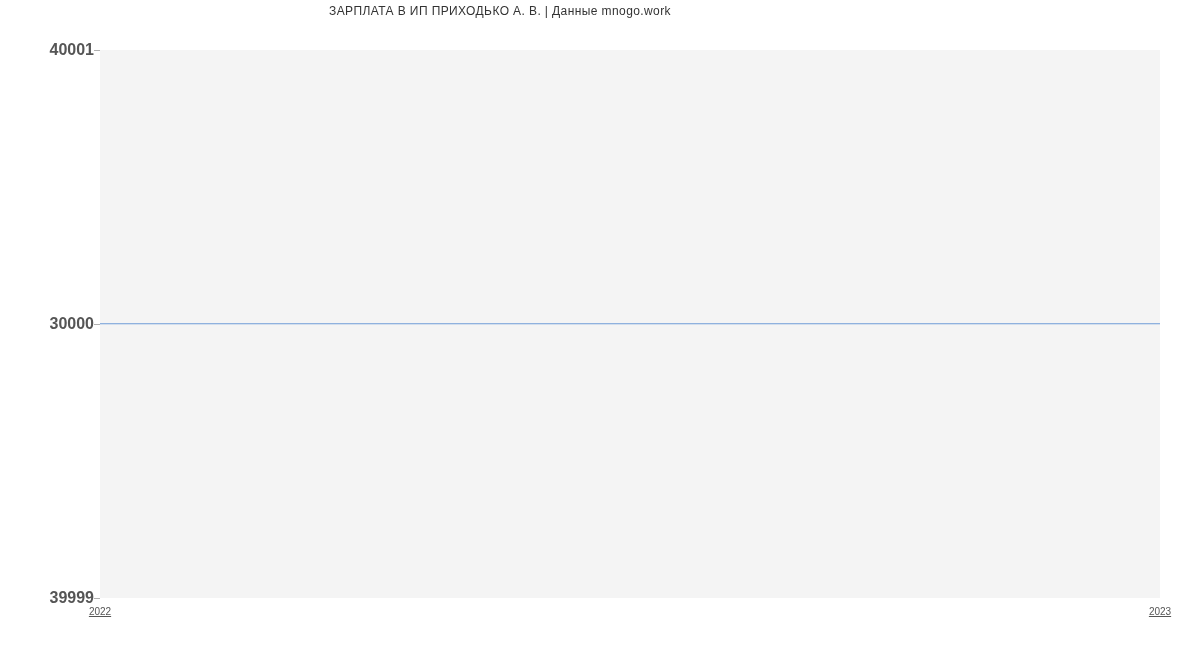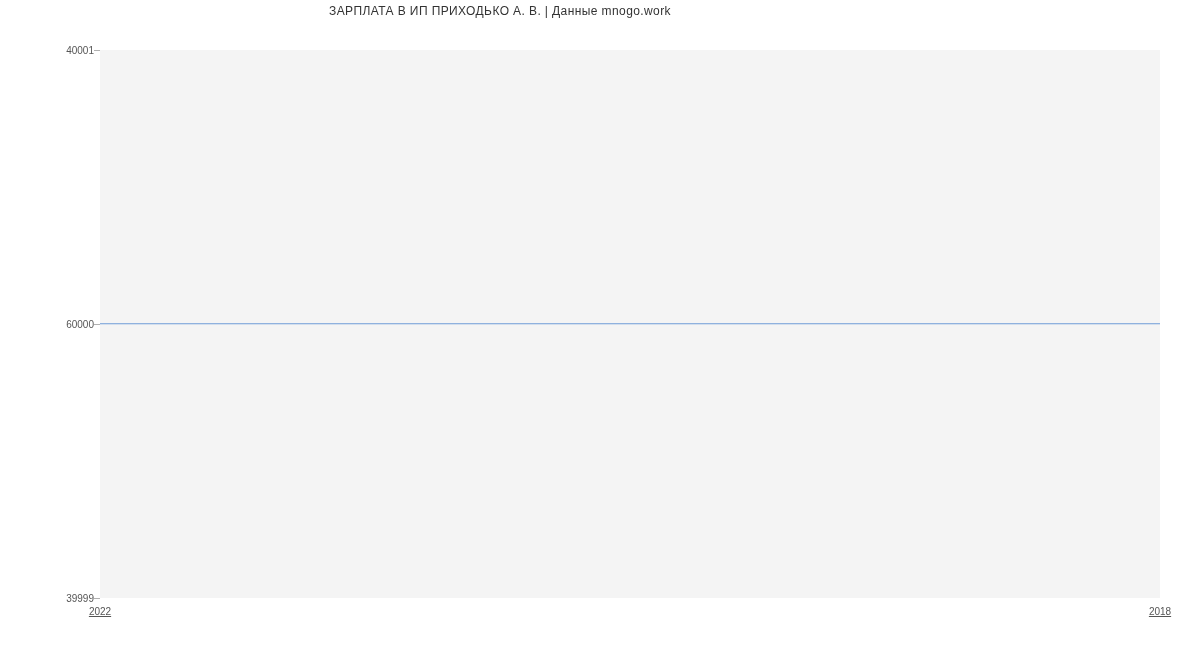--- a/index.html
+++ b/index.html
@@ -39,24 +39,25 @@
   .y-tick {
     position: absolute;
     left: 94px;
     width: 6px;
     height: 1px;
     background: #b0b0b0;
   }
   .y-label {
     position: absolute;
     right: 1106px; 
-    font-size: 10px;
+    font-size: 16px;
     color: #555;
     transform: translateY(-50%);
     white-space: nowrap;
+    font-weight: bold;
   }
   
   .x-label {
     position: absolute;
     top: 606px;
     font-size: 10px;
     color: #555;
     transform: translateX(-50%);
     white-space: nowrap;
     text-decoration: underline;
@@ -76,22 +77,22 @@
 
 <div class="chart-wrap">
   <div class="title">ЗАРПЛАТА В ИП ПРИХОДЬКО А. В. | Данные mnogo.work</div>
 
   <div class="plot-area" style="background: rgb(244, 244, 244);"></div>
 
   <div class="y-tick" id="ytick-0" style="top: 598px;"></div>
   <div class="y-label" id="ylabel-0" style="top: 598px; text-align: right;">39999</div>
 
   <div class="y-tick" id="ytick-1" style="top: 324px;"></div>
-  <div class="y-label" id="ylabel-1" style="top: 324px;">60000</div>
+  <div class="y-label" id="ylabel-1" style="top: 324px;">30000</div>
 
   <div class="y-tick" id="ytick-2" style="top: 50px;"></div>
   <div class="y-label" id="ylabel-2" style="top: 50px;">40001</div>
 
   <div class="x-label" id="xlabel-0" style="left: 100px;">2022</div>
-  <div class="x-label" id="xlabel-1" style="left: 1160px;">2018</div>
+  <div class="x-label" id="xlabel-1" style="left: 1160px;">2023</div>
 
   <div class="data-line" id="series-line" style="top: 324px; border-top-color: rgb(110, 155, 214);"></div>
 </div>
 
 </body></html>

